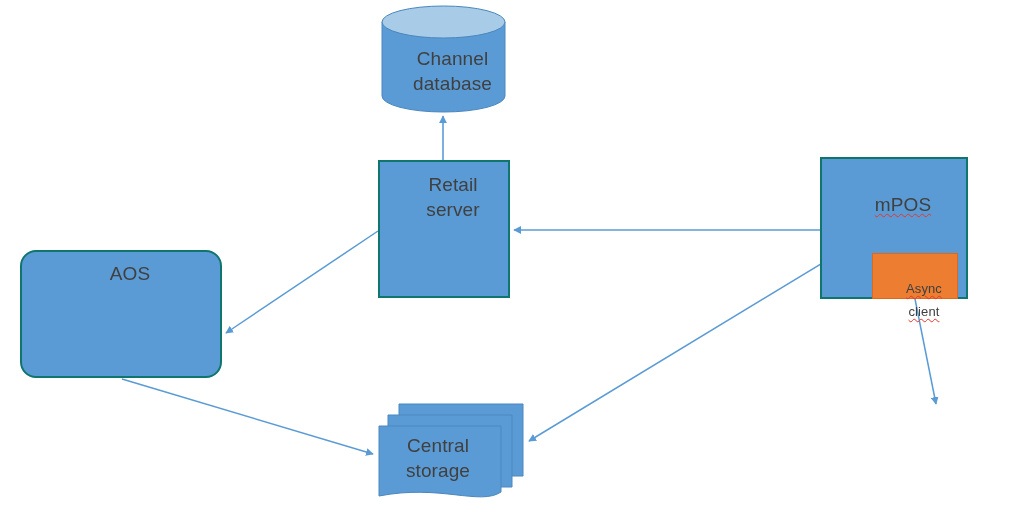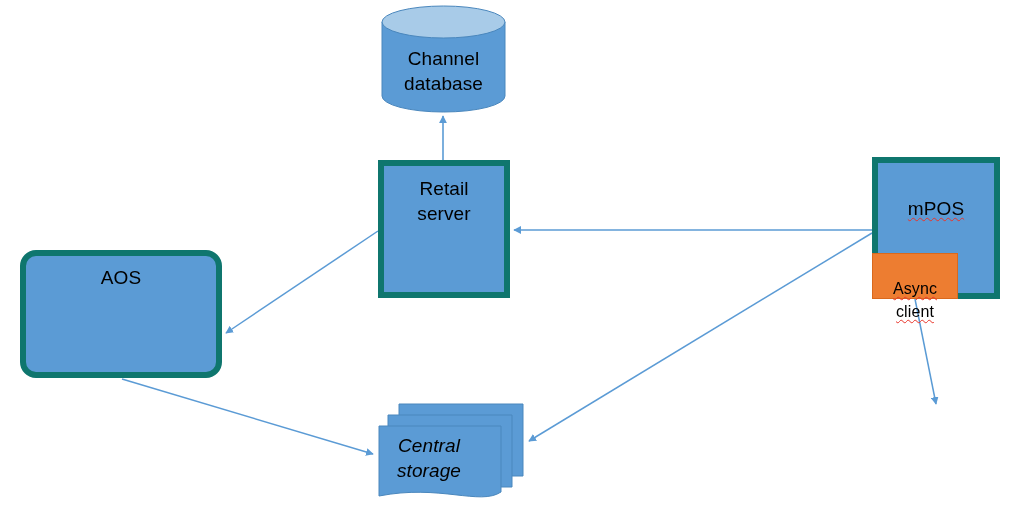--- a/index.html
+++ b/index.html
@@ -34,36 +34,37 @@
     left: 0;
     top: 0;
     width: 100%;
     height: 100%;
   }
   .node-label {
     position: absolute;
     left: 0;
     width: 100%;
     text-align: center;
-    color: #000000;
+    color: #404040;
     font-family: "Liberation Sans", sans-serif;
     font-size: 19px;
     line-height: 25px;
     letter-spacing: 0.1px;
     white-space: pre-line;
     z-index: 3;
+    padding-left: 9px;
   }
   .spell {
     text-decoration: underline wavy #e8342a;
     text-decoration-thickness: 1px;
     text-underline-offset: 2px;
   }
   .rect-fill {
     background: #5b9bd5;
-    border: 6px solid #0f766e;
+    border: 2px solid #0f766e;
     box-sizing: border-box;
   }
   .orange-fill {
     background: #ed7d31;
     border: 1px solid #d9691d;
     box-sizing: border-box;
   }
 </style>
 </head>
 <body>
@@ -107,31 +108,31 @@
   <div class="node rect-fill" style="left:20px; top:250px; width:202px; height:128px;border-radius:16px;">
     <div class="node-label" style="top:9px;">AOS</div>
   </div>
 
   <div class="node" style="left:377px; top:400px; width:148px; height:110px;">
     <svg class="node-shape" viewBox="0 0 148 110" preserveAspectRatio="none" xmlns="http://www.w3.org/2000/svg">
       <path d="M22,4 L146,4 L146,76 L22,76 Z" fill="#5b9bd5" stroke="#4a87bd" stroke-width="1"></path>
       <path d="M11,15 L135,15 L135,87 L11,87 Z" fill="#5b9bd5" stroke="#4a87bd" stroke-width="1"></path>
       <path d="M2,26 L124,26 L124,92 C103,106 63,84 2,96 Z" fill="#5b9bd5" stroke="#4a87bd" stroke-width="1"></path>
     </svg>
-    <div class="node-label" style="top:33px; left:-22px; width:148px;font-style:italic;">Central
+    <div class="node-label" style="top:33px; left:-22px; width:148px;">Central
 storage</div>
   </div>
 
-  <div class="node rect-fill" style="left:872px; top:157px; width:128px; height:142px;">
+  <div class="node rect-fill" style="left:820px; top:157px; width:148px; height:142px;">
     <div class="node-label" style="top:8px;">
       <span class="spell">mPOS</span>
     </div>
   </div>
 
   <div class="node orange-fill" style="left:872px; top:253px; width:86px; height:46px; z-index:4;">
-    <div class="node-label" style="top:0px; font-size:16px; line-height:23px;">
+    <div class="node-label" style="top:0px; font-size:13px; line-height:23px;">
       <span class="spell">Async
 client</span>
     </div>
   </div>
 
 
 </div>
 
 </body></html>

